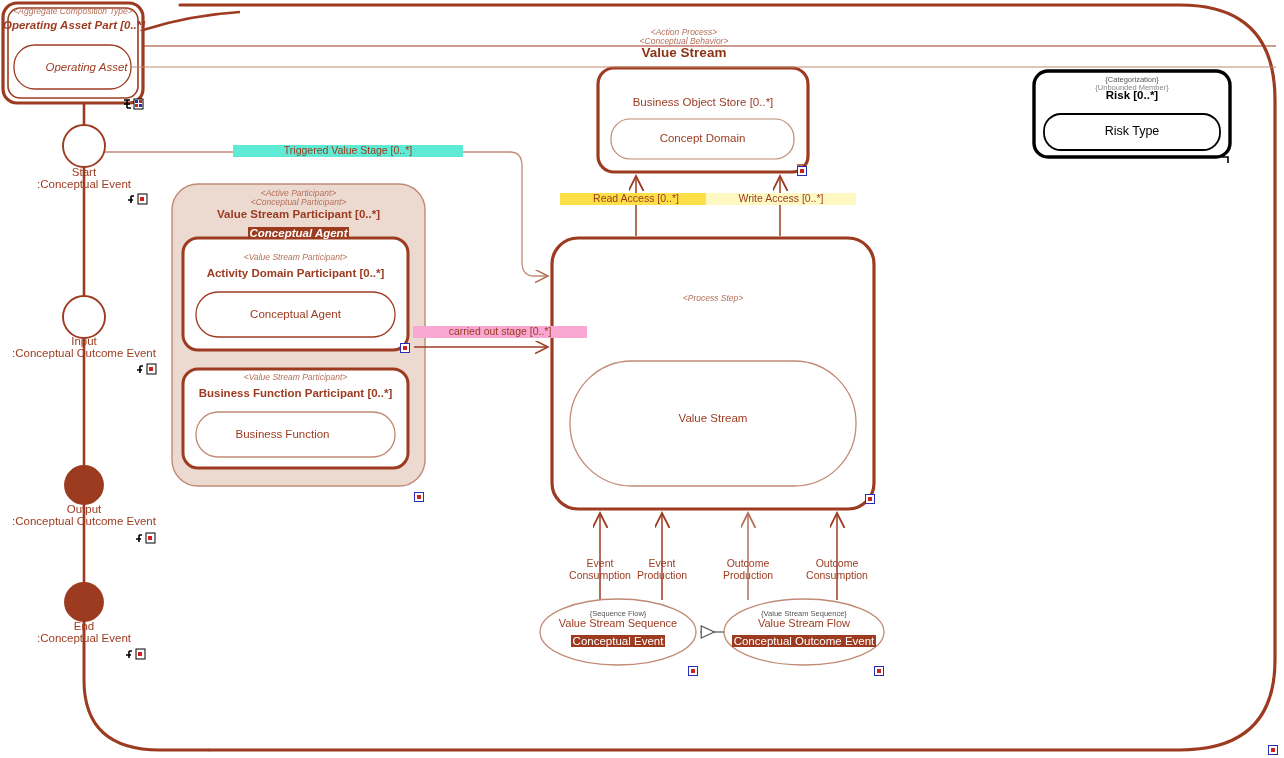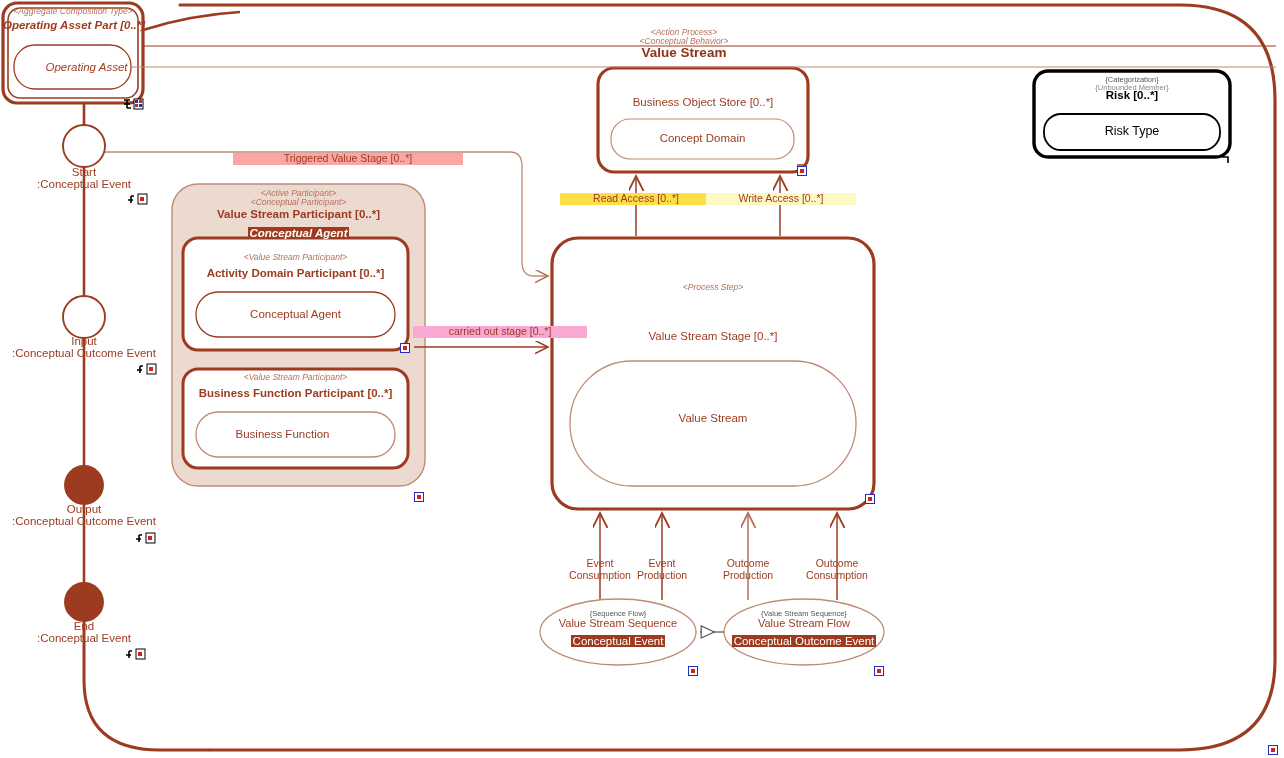--- a/index.html
+++ b/index.html
@@ -129,42 +129,41 @@
   <div class="nmb" style="margin-top:5px;">Activity Domain Participant [0..*]</div>
 </div>
 <div class="lbl nm" style="left:196px;top:308px;width:199px;">Conceptual Agent</div>
 
 <div class="lbl" style="left:183px;top:373px;width:225px;">
   <div class="stereo">&lt;Value Stream Participant&gt;</div>
   <div class="nmb" style="margin-top:5px;">Business Function Participant [0..*]</div>
 </div>
 <div class="lbl nm" style="left:196px;top:428px;width:173px;">Business Function</div>
 
-<div class="lbl stereo" style="left:552px;top:283px;width:322px;">&lt;Process Step&gt;</div>
-<div class="lbl nm" style="left:552px;top:330px;width:322px;">Value Stream Stage [0..*]</div>
+<div class="lbl stereo" style="left:552px;top:294px;width:322px;">&lt;Process Step&gt;</div>
 <div class="lbl nm" style="left:570px;top:412px;width:286px;">Value Stream</div>
 
 <div class="lbl" style="left:0px;top:166px;width:168px;">
   <div class="nm">Start</div>
   <div class="nm">:Conceptual Event</div>
 </div>
 <div class="lbl" style="left:0px;top:335px;width:168px;">
   <div class="nm">Input</div>
   <div class="nm">:Conceptual Outcome Event</div>
 </div>
 <div class="lbl" style="left:0px;top:503px;width:168px;">
   <div class="nm">Output</div>
   <div class="nm">:Conceptual Outcome Event</div>
 </div>
 <div class="lbl" style="left:0px;top:620px;width:168px;">
   <div class="nm">End</div>
   <div class="nm">:Conceptual Event</div>
 </div>
 
-<div class="edg" style="position:absolute;left:233px;top:153px;width:230px;background:#fca5a5;">Triggered Value Stage [0..*]</div>
+<div class="edg" style="position:absolute;left:233px;top:145px;width:230px;background:#5eead4;">Triggered Value Stage [0..*]</div>
 <div class="edg" style="position:absolute;left:560px;top:193px;width:152px;background:#fde047;">Read Access [0..*]</div>
 <div class="edg" style="position:absolute;left:706px;top:193px;width:150px;background:#fef9c3;">Write Access [0..*]</div>
 <div class="edg" style="position:absolute;left:413px;top:326px;width:174px;background:#f9a8d4;">carried out stage [0..*]</div>
 
 <div class="edg" style="position:absolute;left:550px;top:558px;width:100px;white-space:pre-line;">Event
 Consumption</div>
 <div class="edg" style="position:absolute;left:617px;top:558px;width:90px;white-space:pre-line;">Event
 Production</div>
 <div class="edg" style="position:absolute;left:700px;top:558px;width:96px;white-space:pre-line;">Outcome
 Production</div>

